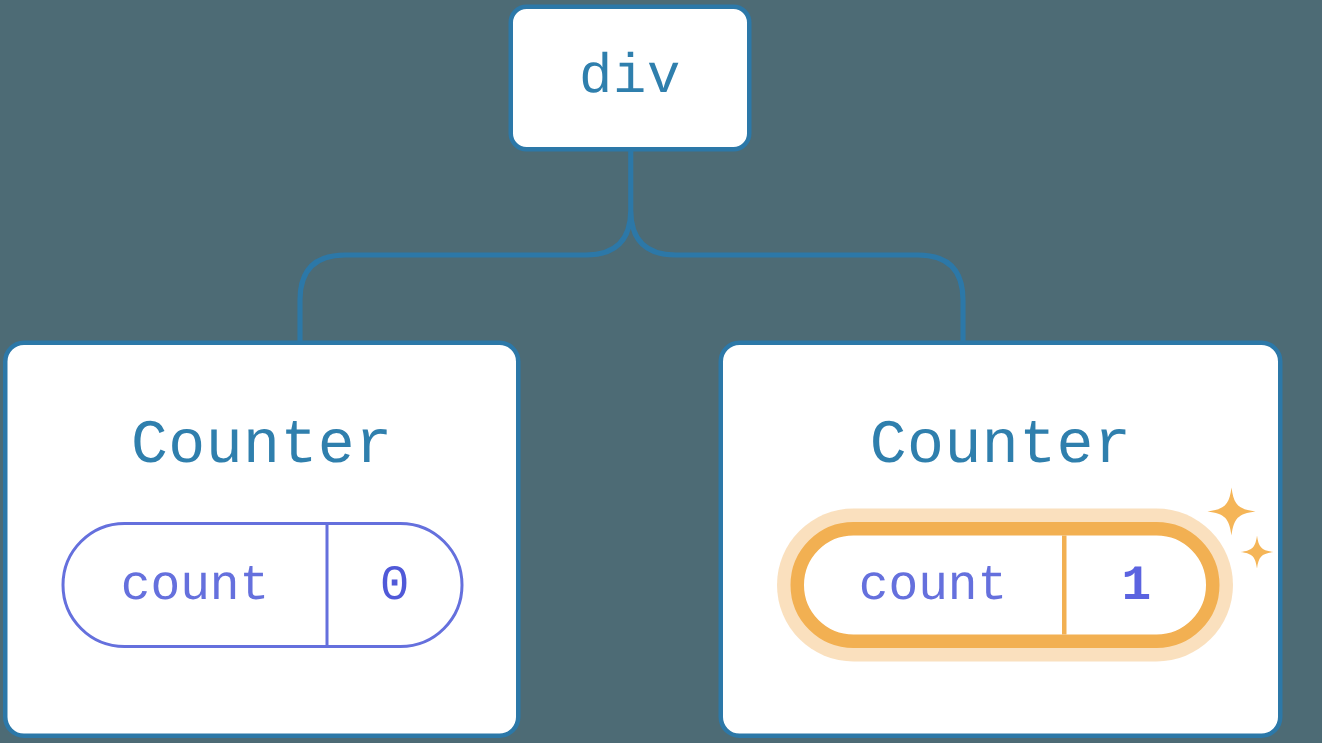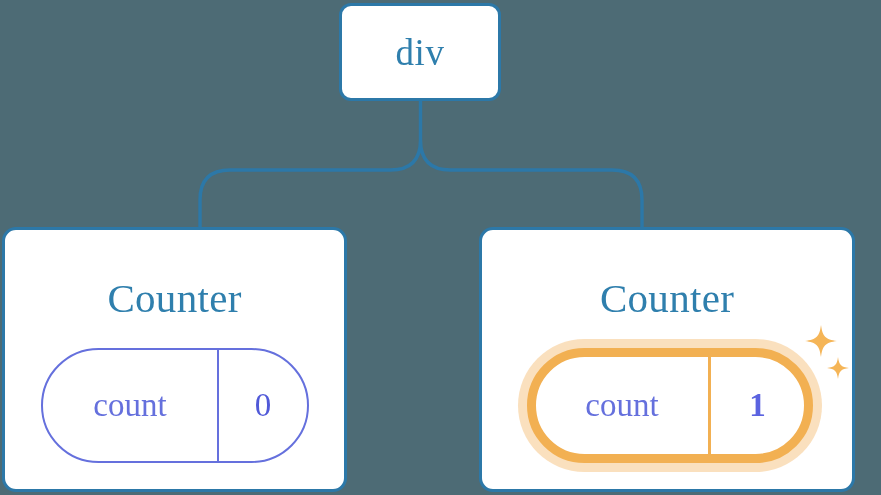--- a/index.html
+++ b/index.html
@@ -6,21 +6,21 @@
     margin: 0;
     padding: 0;
     background: #4d6b75;
   }
   #stage {
     position: relative;
     width: 881px;
     height: 495px;
     background: #4d6b75;
     overflow: hidden;
-    font-family: Liberation Serif, serif;
+    font-family: Liberation Mono, monospace;
   }
 
   
   #edges {
     position: absolute;
     left: 0;
     top: 0;
     width: 881px;
     height: 495px;
     pointer-events: none;
@@ -68,21 +68,21 @@
     font-size: 41px;
     color: #2f7fad;
     letter-spacing: 0.3px;
     line-height: 1;
   }
 
   
   .pill-wrap {
     position: absolute;
     top: 348px;
-    height: 115px;
+    height: 84px;
   }
   .pill-wrap-left  { left: 41px;  width: 268px; }
   .pill-wrap-right { left: 527px; width: 286px; }
 
   .pill {
     position: absolute;
     inset: 0;
     border-radius: 999px;
     box-sizing: border-box;
     background: #ffffff;

